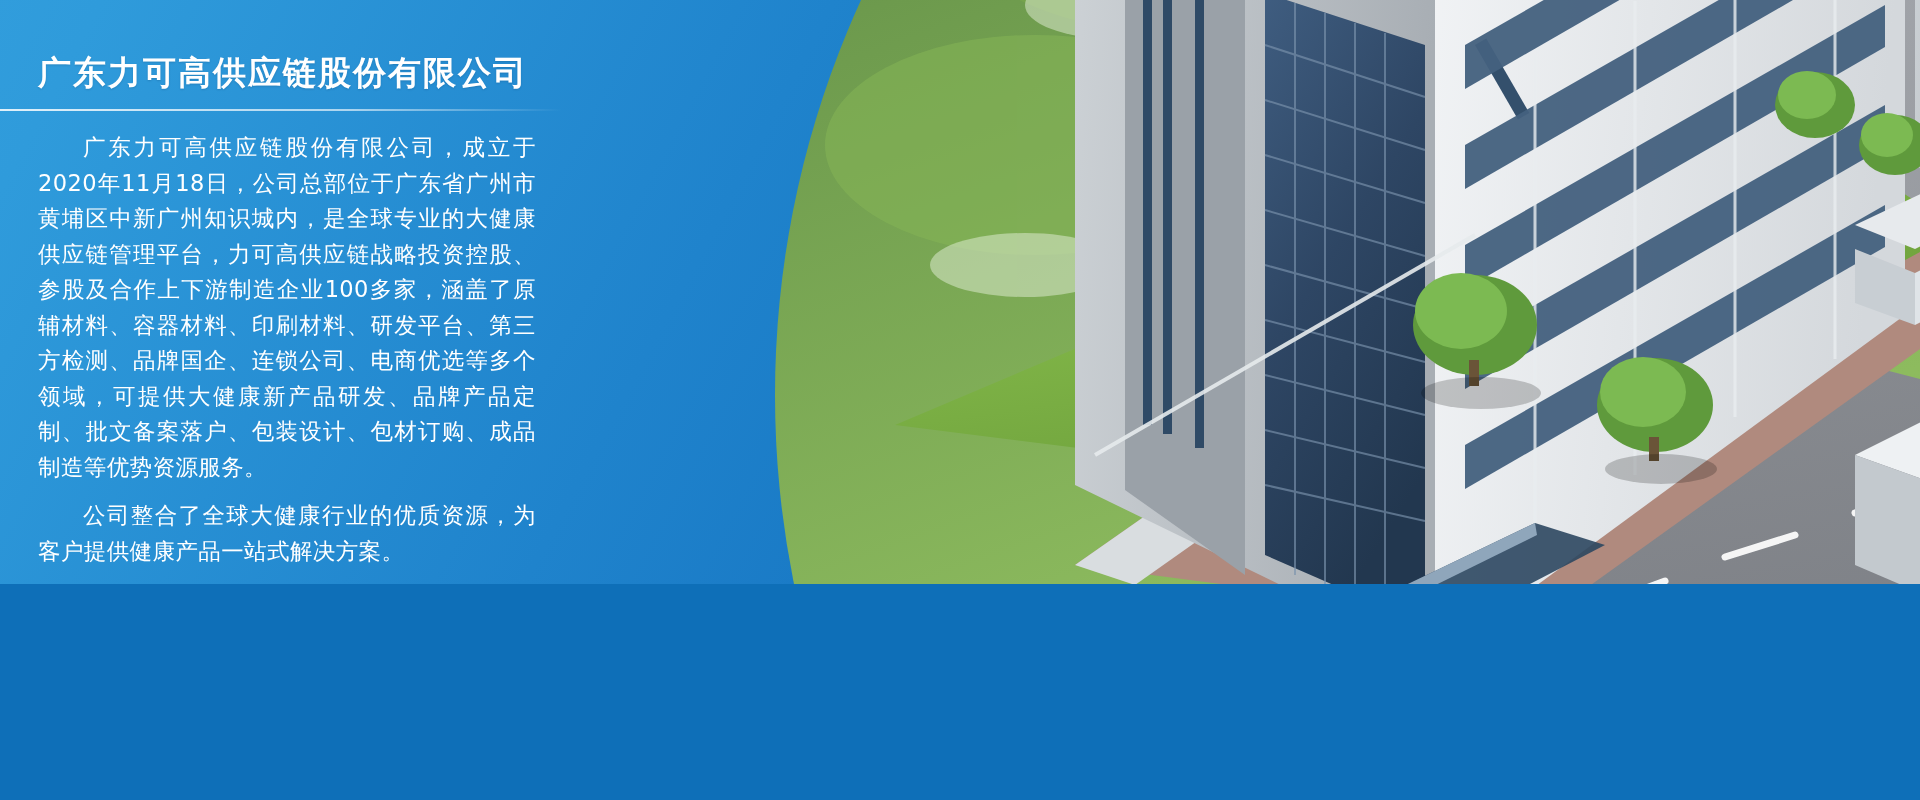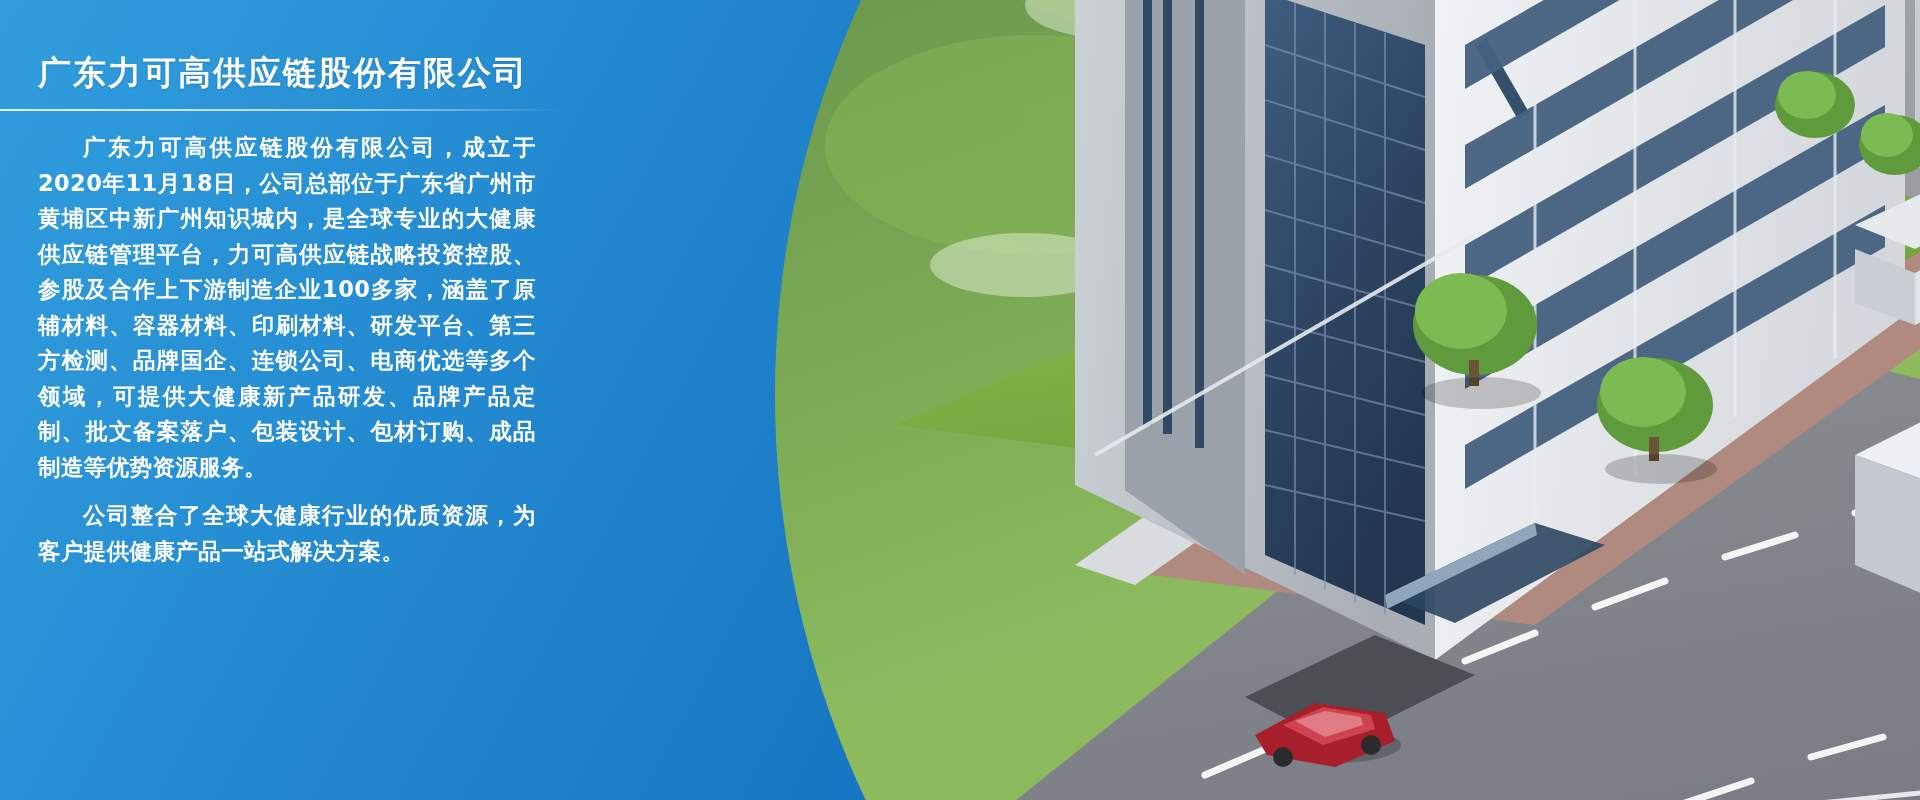--- a/index.html
+++ b/index.html
@@ -5,21 +5,21 @@
 <style>
   * { margin:0; padding:0; box-sizing:border-box; }
   html, body {
     width:1920px; height:800px;
     overflow:hidden;
     background:#0e6fb8;
     font-family:"DejaVu Sans","Liberation Sans",sans-serif;
   }
   #stage {
     position:relative;
-    width:1920px; height:800px;
+    width:1920px; height:584px;
     overflow:hidden;
     background:linear-gradient(118deg,#3aa6e0 0%,#2f9bdb 22%,#1f83cc 48%,#136fbe 72%,#0b62b2 100%);
   }
 
   
   .arc {
     position:absolute;
     border-radius:50%;
     pointer-events:none;
   }
@@ -86,21 +86,20 @@
   }
   .para {
     font-size:22.5px;
     line-height:35.5px;
     letter-spacing:.4px;
     text-align:justify;
     text-justify:inter-ideograph;
     text-indent:2em;
     width:498px;
     margin-left:4px;
-    font-weight:bold;
   }
   #para-1 { margin-top:19px; }
   #para-2 { margin-top:13px; }
 </style>
 </head>
 <body>
 
 <div id="stage">
 
   <div class="arc arc-4"></div>

